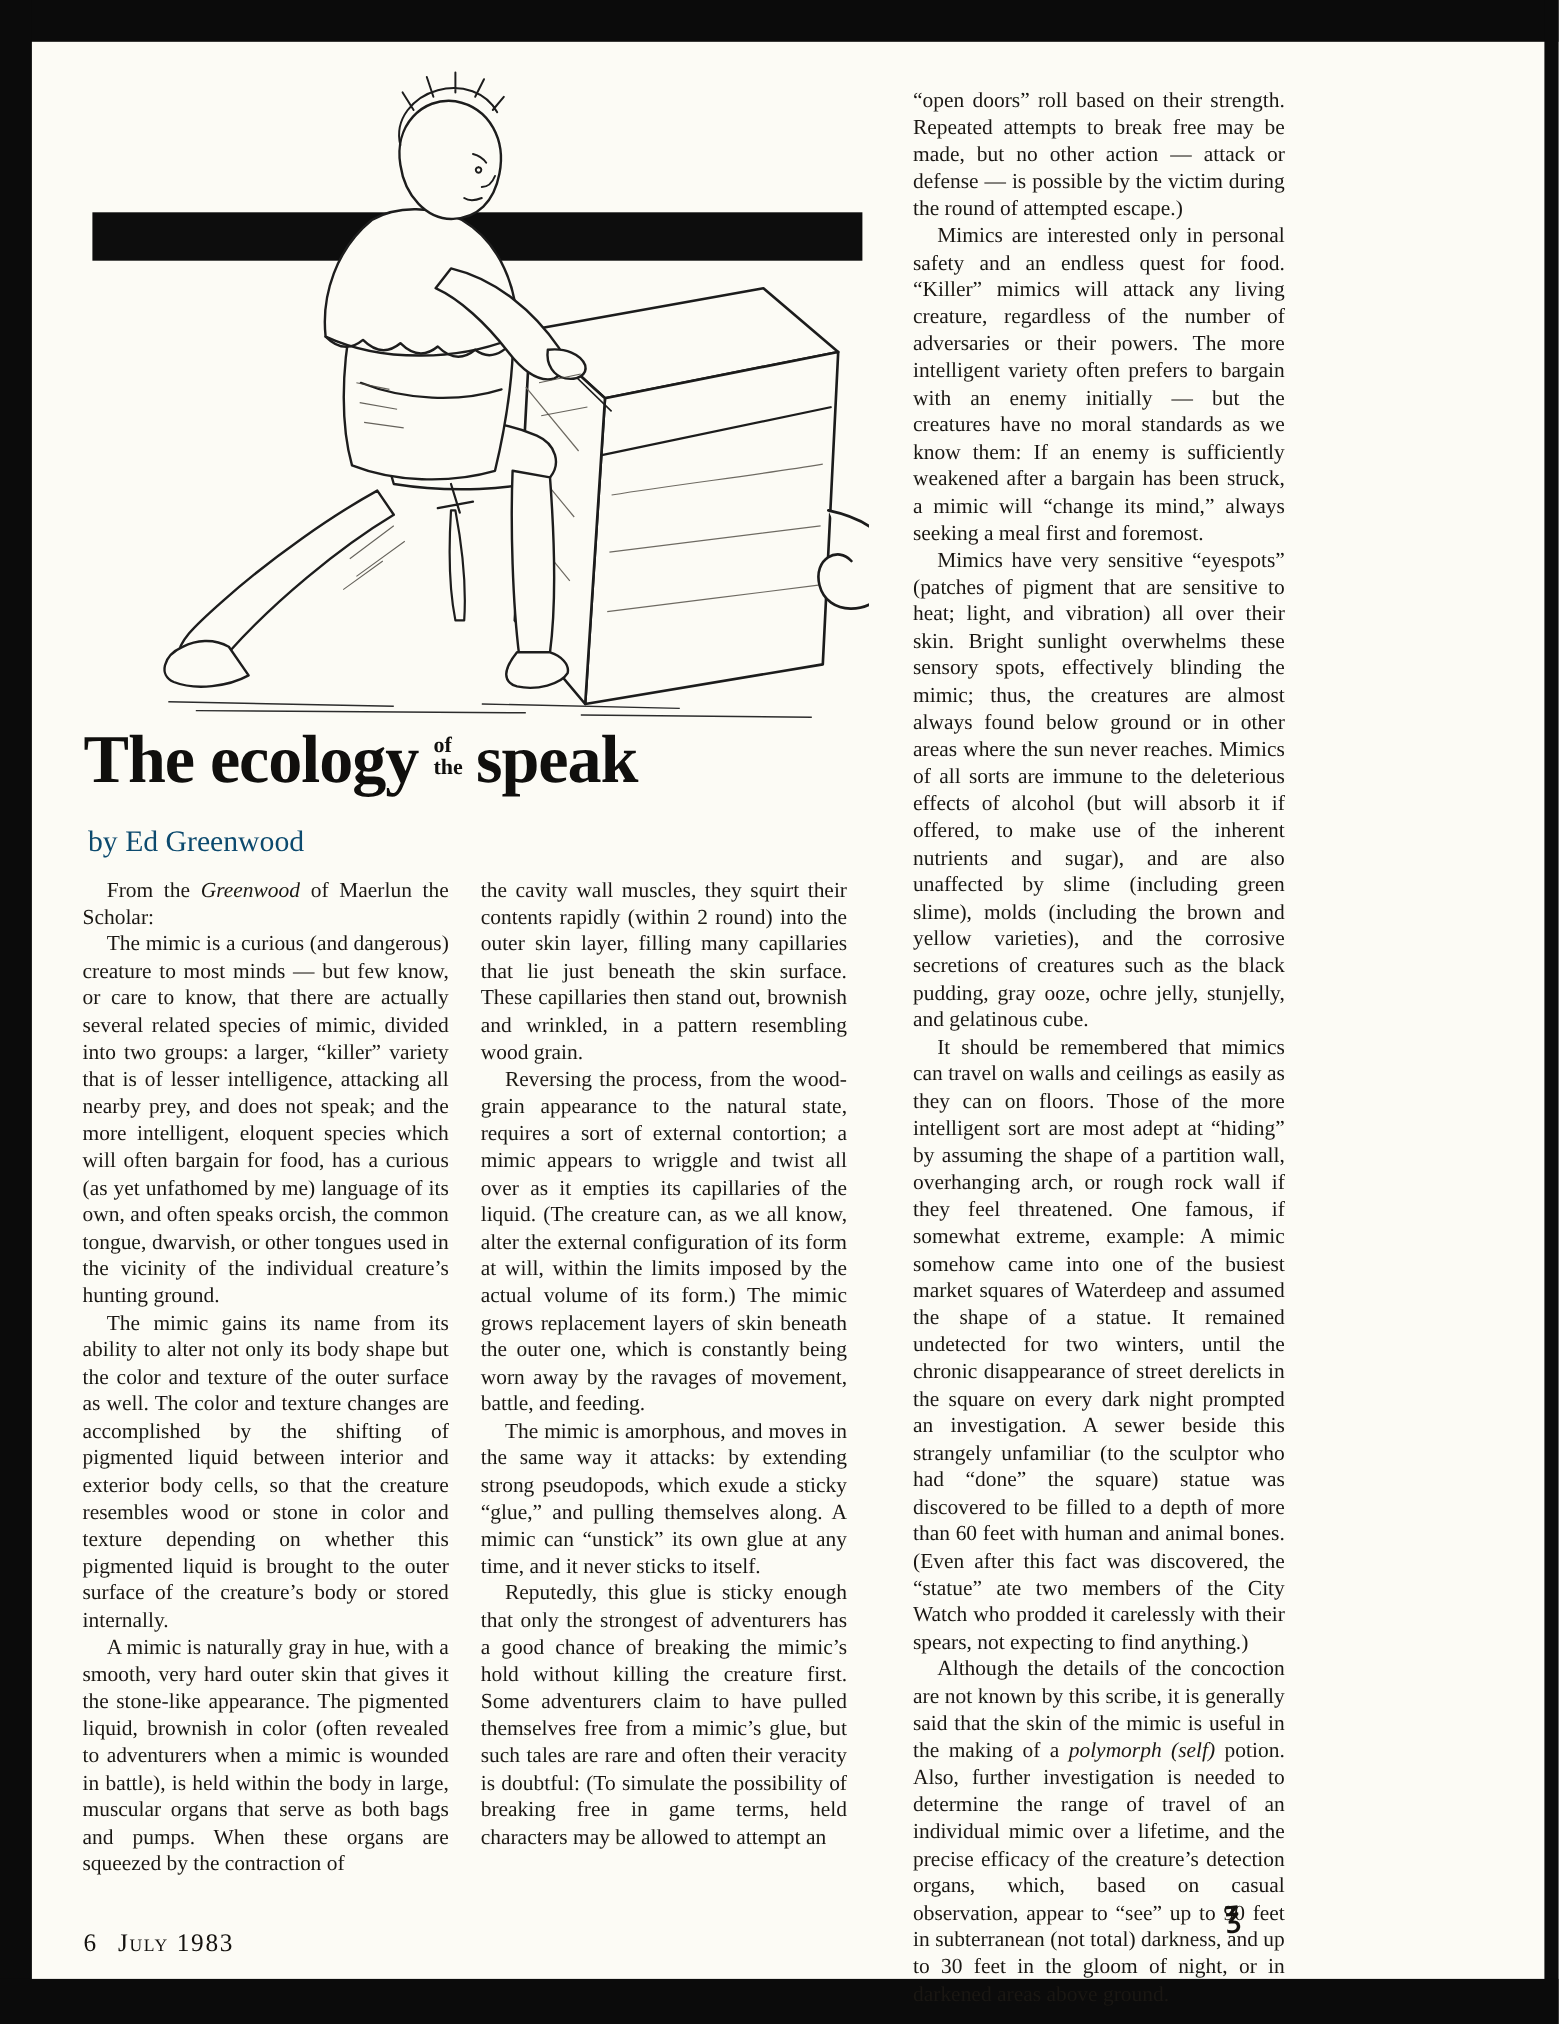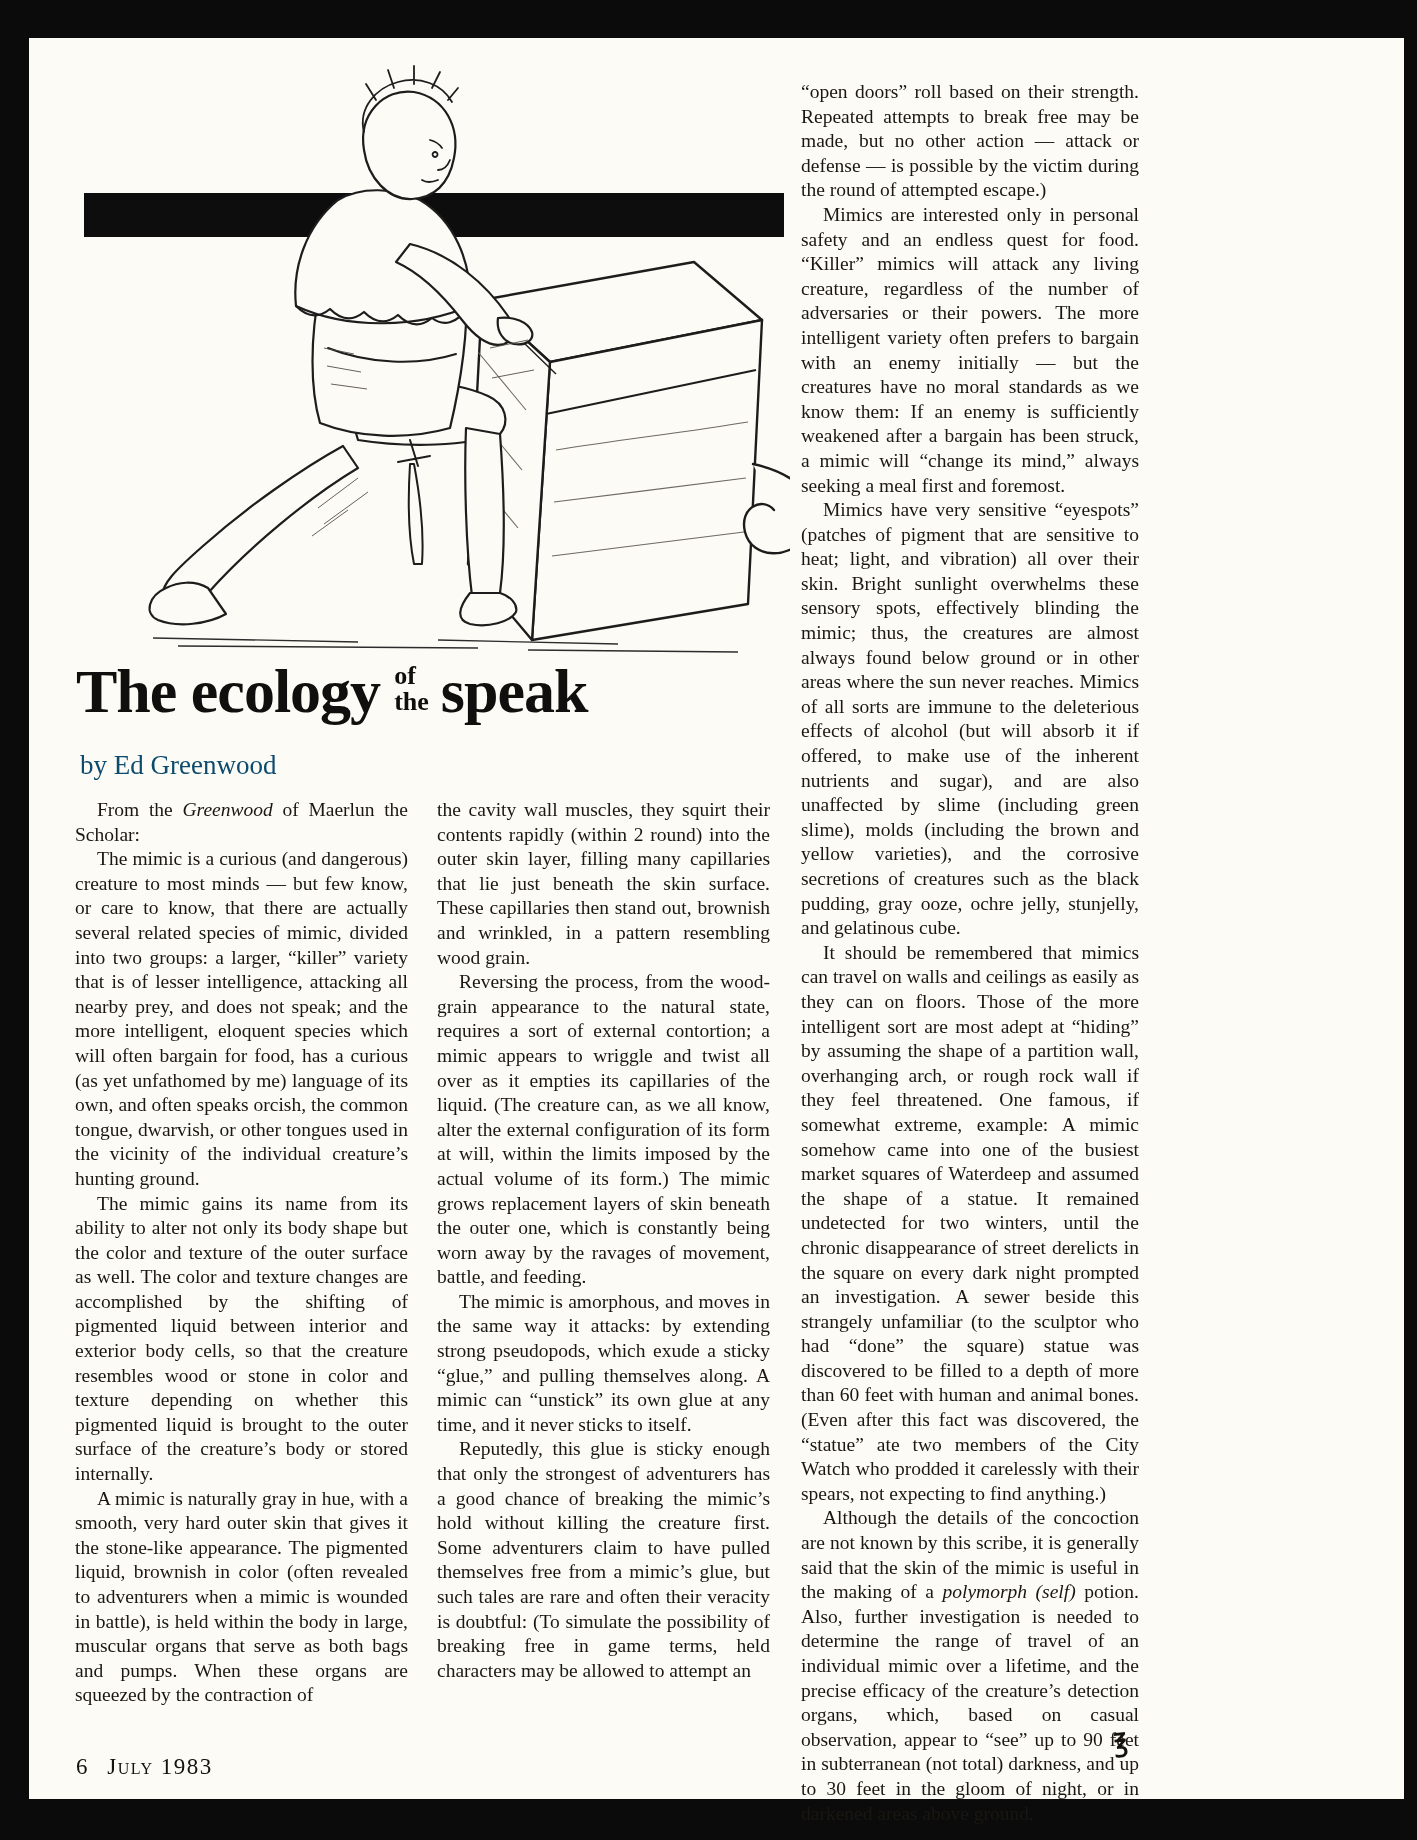--- a/index.html
+++ b/index.html
@@ -23,32 +23,32 @@
   .illustration { position:absolute; left:58px; top:48px; width:732px; height:612px; }
 
   .title {
     position:absolute; left:76px; top:660px;
     display:flex; align-items:center;
     font-weight:bold; color:#100f0d; white-space:nowrap;
   }
   .t-big { font-size:62px; line-height:1; letter-spacing:-1px; }
   .t-stack {
     display:flex; flex-direction:column; align-items:flex-start;
-    font-size:26px; line-height:0.98; padding:0 12px 5px 14px;
+    font-size:20px; line-height:0.98; padding:0 12px 5px 14px;
   }
   .byline { position:absolute; left:80px; top:750px; font-size:27px; color:#0c4a6e; }
 
   .col {
     position:absolute; width:333px;
     font-size:19.5px; line-height:24.6px;
     text-align:justify; color:#1a1713;
   }
   .col1 { left:75px;  top:798px; }
   .col2 { left:437px; top:798px; }
-  .col3 { left:801px; top:80px; width:338px; }
+  .col3 { left:830px; top:80px; width:338px; }
   .para { margin:0; }
   .para.indent { text-indent:22px; }
   .ital { font-style:italic; }
 
   .footer { position:absolute; left:76px; top:1754px; font-size:23px; color:#14120f; }
   .footer .issue { font-variant:small-caps; margin-left:14px; letter-spacing:1.5px;margin-top:44px; }
 
   .endmark {
     position:absolute; left:1114px; top:1724px;
     font-size:25px; font-weight:bold; color:#14120f;

